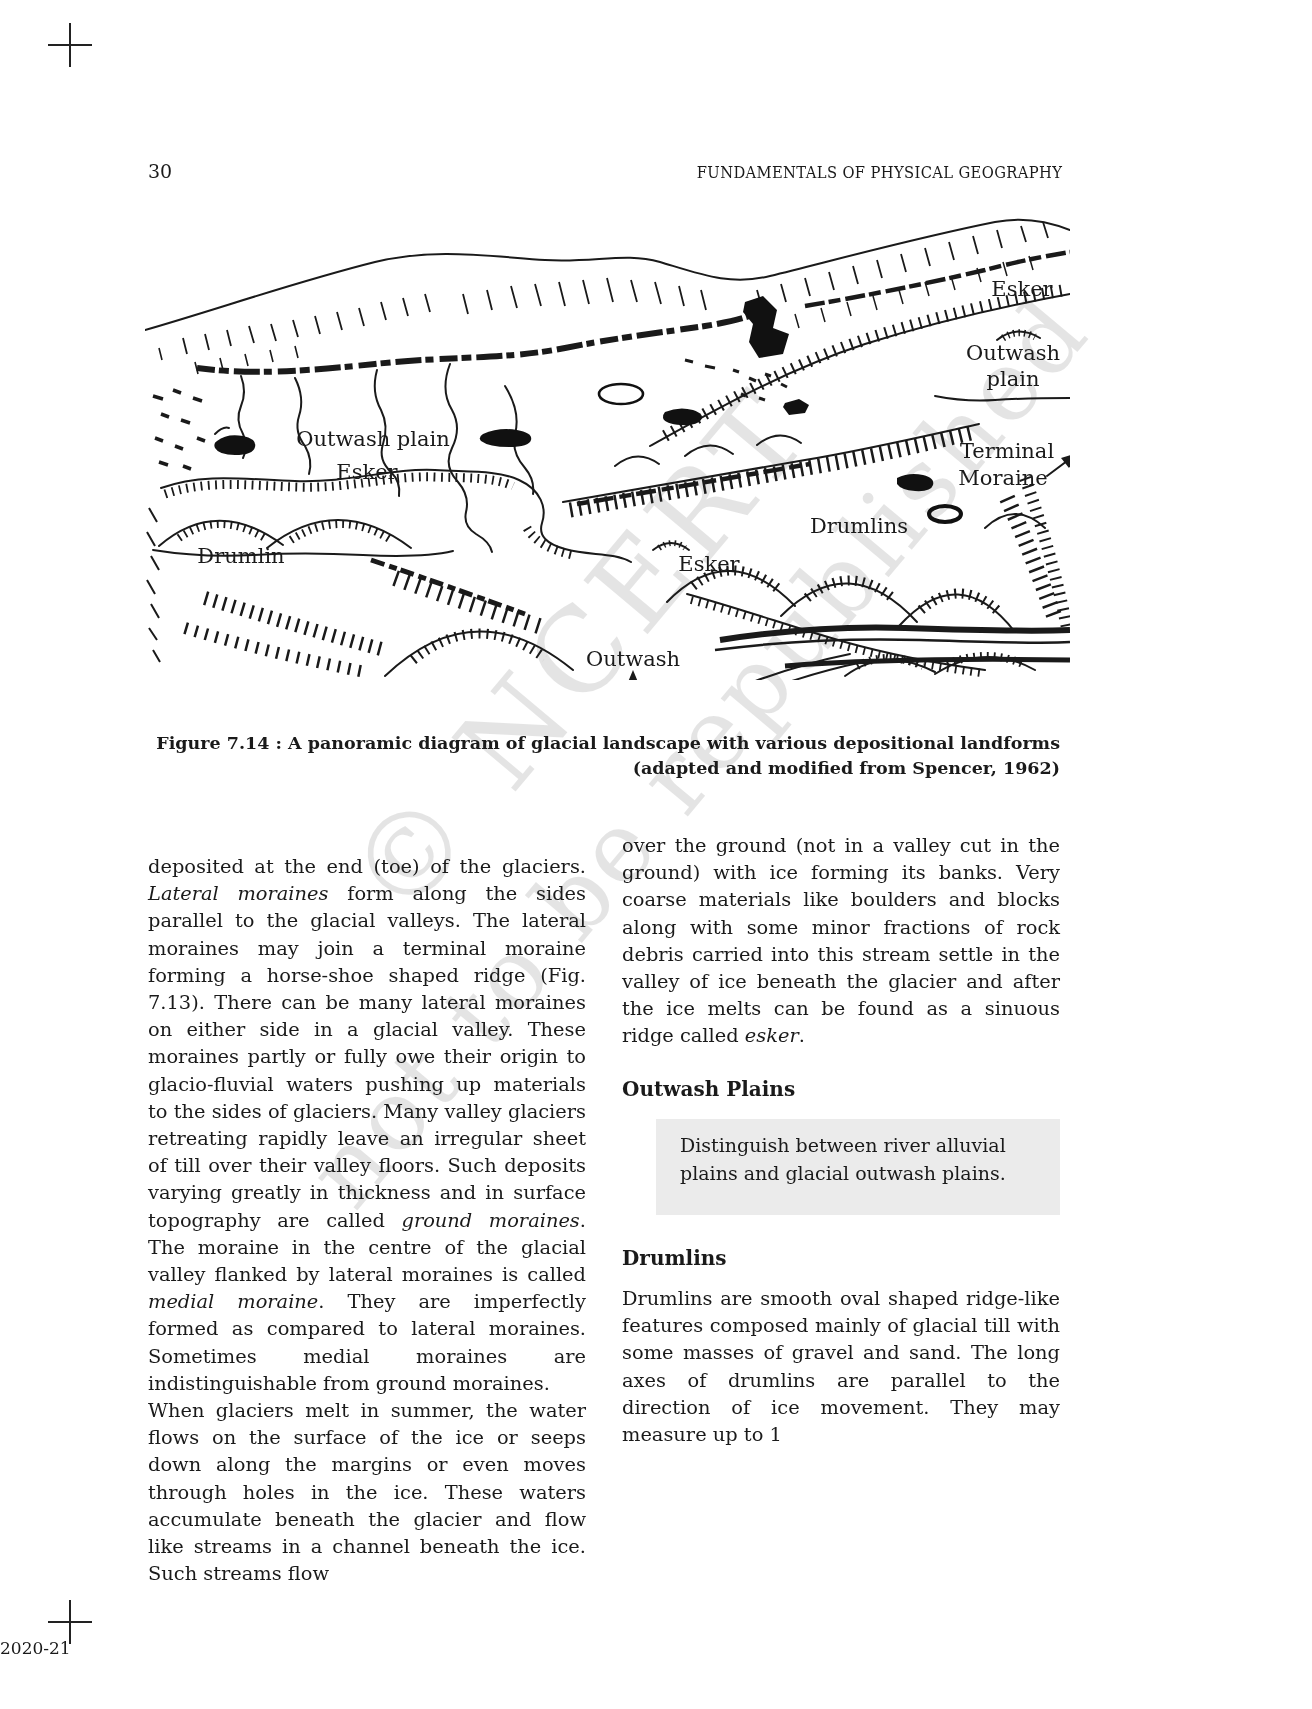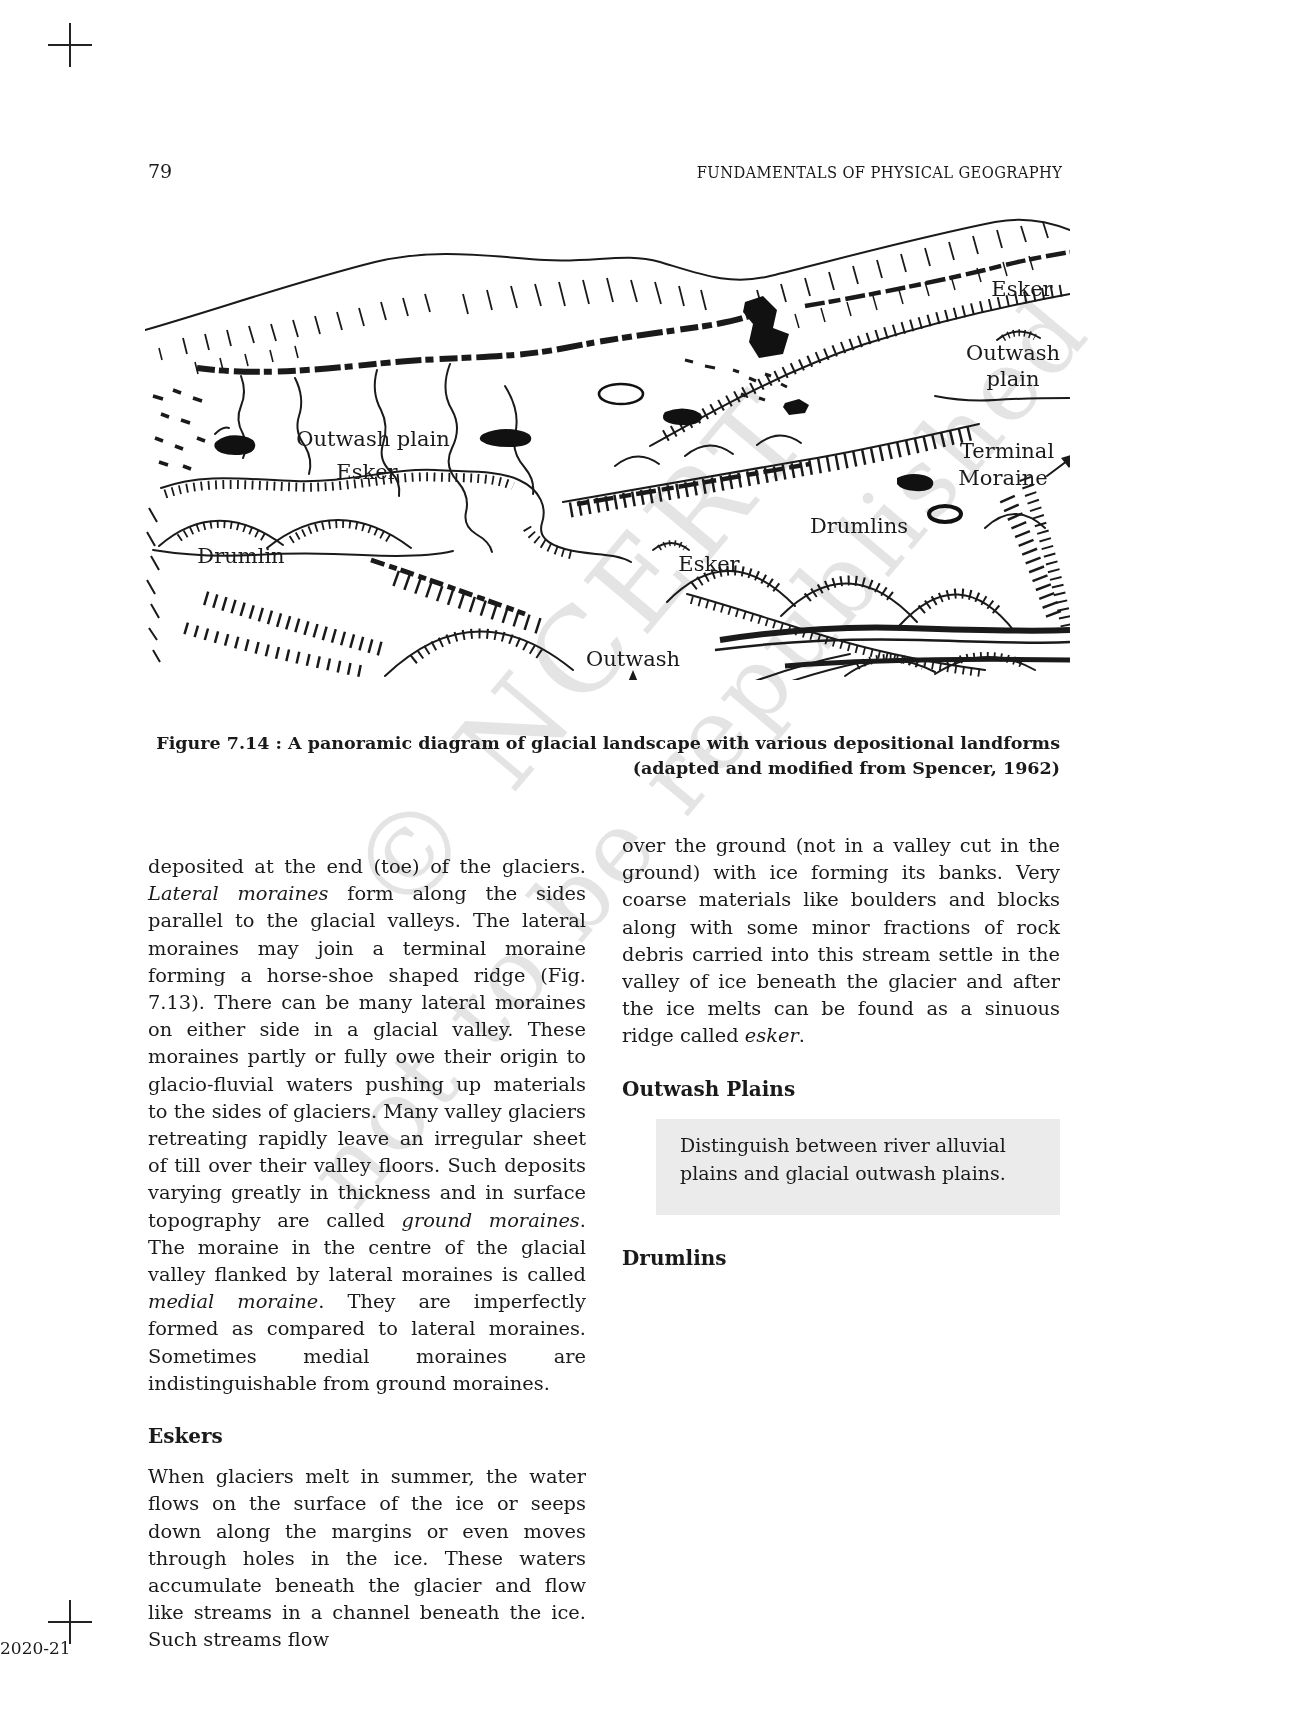--- a/index.html
+++ b/index.html
@@ -45,21 +45,21 @@
   em{font-style:italic;}
 </style>
 </head>
 <body>
 
 <div class="page">
 
   <div class="cropmark cm-tl"></div>
   <div class="cropmark cm-bl"></div>
 
-  <div class="pageno">79</div>
+  <div class="pageno">30</div>
   <div class="runhead">FUNDAMENTALS OF PHYSICAL GEOGRAPHY</div>
 
   <div class="watermark">
     <div class="w1">© NCERT</div>
     <div class="w2">not to be republished</div>
   </div>
 
   <div class="figurewrap">
   <svg width="925" height="482" viewBox="0 0 925 482">
 
@@ -177,26 +177,26 @@
   </svg>
   </div>
 
   <div class="figcaption">
     <div>Figure  7.14 : A panoramic diagram of glacial landscape with various  depositional landforms</div>
     <div>(adapted and modified from Spencer, 1962)</div>
   </div>
 
   <div class="col col-left">
     <p><span>deposited at the end (toe) of the glaciers. </span><em>Lateral moraines</em><span> form along the sides parallel to the glacial valleys. The lateral moraines may join a terminal moraine forming a horse-shoe shaped ridge (Fig. 7.13). There can be many lateral moraines on either side in a glacial valley. These moraines partly or fully owe their origin to glacio-fluvial waters pushing up materials to the sides of glaciers. Many valley glaciers retreating rapidly leave an irregular sheet of till over their valley floors. Such deposits varying greatly in thickness and in surface topography are called </span><em>ground moraines</em><span>. The moraine in the centre of the glacial valley flanked by lateral moraines is called </span><em>medial moraine</em><span>. They are imperfectly formed as compared to lateral moraines. Sometimes medial moraines are indistinguishable from ground moraines.</span></p>
-    <h3>Eskers</h3>
     <p>When glaciers melt in summer, the water flows on the surface of the ice or seeps down along the margins or even moves through holes in the ice. These waters accumulate beneath the glacier and flow like streams in a channel beneath the ice. Such streams flow</p>
   </div>
 
   <div class="col col-right">
     <p><span>over the ground (not in a valley cut in the ground) with ice forming its banks. Very coarse materials like boulders and blocks along with some minor fractions of rock debris carried into this stream settle in the valley of ice beneath the glacier and after the ice melts can be found as a sinuous ridge called </span><em>esker</em><span>.</span></p>
     <h3>Outwash Plains</h3>
     <div class="activity-box">Distinguish between river alluvial plains and glacial outwash plains.</div>
     <h3 class="h-drumlins">Drumlins</h3>
+    <p>Drumlins are smooth oval shaped ridge-like features composed mainly of glacial till with some masses of gravel and sand. The long axes of drumlins are parallel to the direction of ice movement. They may measure up to 1</p>
   </div>
 
   <div class="footer">2020-21</div>
 
 </div>
 
 </body></html>

